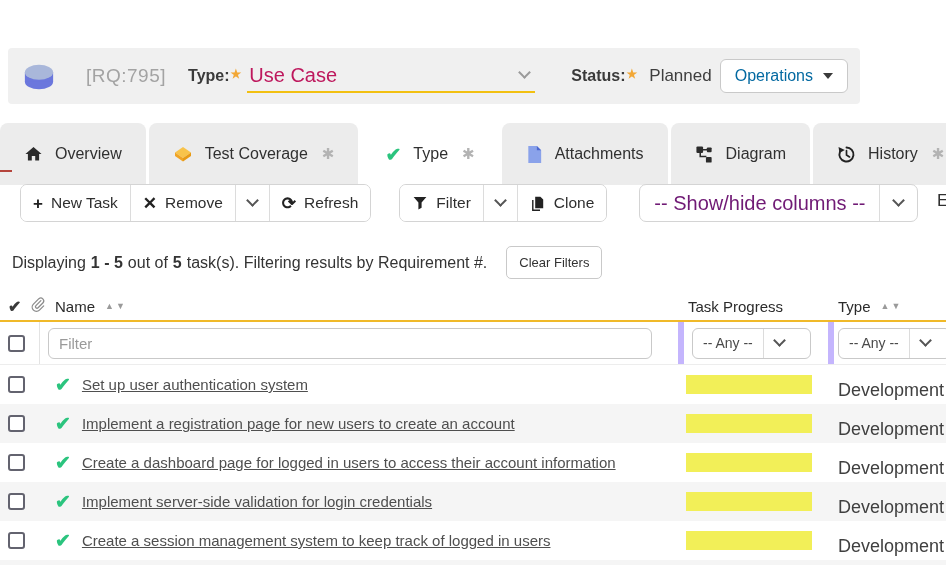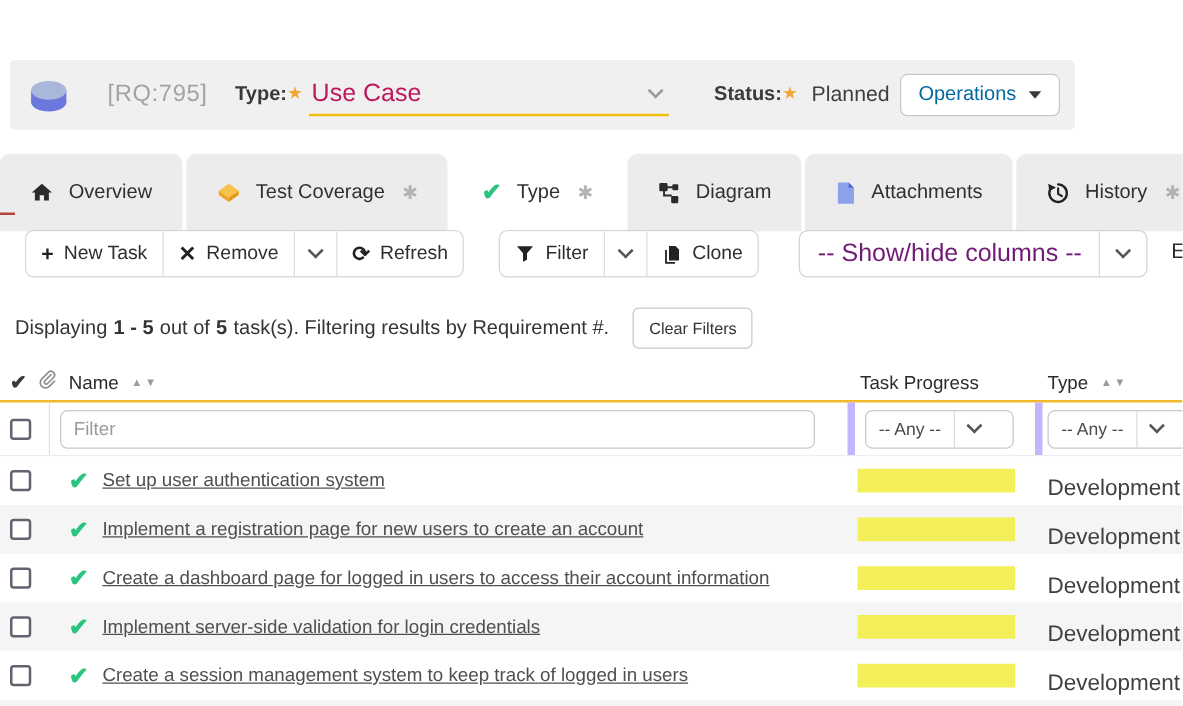--- a/index.html
+++ b/index.html
@@ -173,37 +173,37 @@
       <span>Test Coverage</span>
       <span class="ast">✱</span>
     </div>
     <div class="tab active">
       <span class="ticon green-check">✔</span>
       <span>Type</span>
       <span class="ast">✱</span>
     </div>
     <div class="tab">
       <span class="ticon">
+        <svg width="17" height="19" viewBox="0 0 16 20">
+          <path d="M1.5 1 h9 l4.5 4.5 V19 H1.5 Z" fill="#8aa2ea"></path>
+          <path d="M10.5 1 l4.5 4.5 h-4.5 Z" fill="#4d68cf"></path>
+        </svg>
+      </span>
+      <span>Attachments</span>
+    </div>
+    <div class="tab">
+      <span class="ticon">
         <svg width="19" height="19" viewBox="0 0 20 20">
           <path d="M5.5 7 v5 h6.5 M5.5 5 h7.5" stroke="#2b2b2b" stroke-width="1.6" fill="none"></path>
           <rect x="1.5" y="1.5" width="7" height="7" rx="1.2" fill="#2b2b2b"></rect>
           <rect x="12.5" y="2.5" width="5" height="5" rx="1" fill="#2b2b2b"></rect>
           <rect x="11.5" y="12.5" width="6" height="6" rx="1" fill="#2b2b2b"></rect>
         </svg>
       </span>
       <span>Diagram</span>
-    </div>
-    <div class="tab">
-      <span class="ticon">
-        <svg width="17" height="19" viewBox="0 0 16 20">
-          <path d="M1.5 1 h9 l4.5 4.5 V19 H1.5 Z" fill="#8aa2ea"></path>
-          <path d="M10.5 1 l4.5 4.5 h-4.5 Z" fill="#4d68cf"></path>
-        </svg>
-      </span>
-      <span>Attachments</span>
     </div>
     <div class="tab">
       <span class="ticon">
         <svg width="19" height="19" viewBox="0 0 20 20">
           <path d="M10 2.6 a7.4 7.4 0 1 1 -6.9 4.6" fill="none" stroke="#222" stroke-width="2" stroke-linecap="round"></path>
           <path d="M1.6 2 L2.6 8.4 L8.2 5.2 Z" fill="#222"></path>
           <path d="M10 6 v4.6 l3.2 2" fill="none" stroke="#222" stroke-width="1.8" stroke-linecap="round"></path>
         </svg>
       </span>
       <span>History</span>

